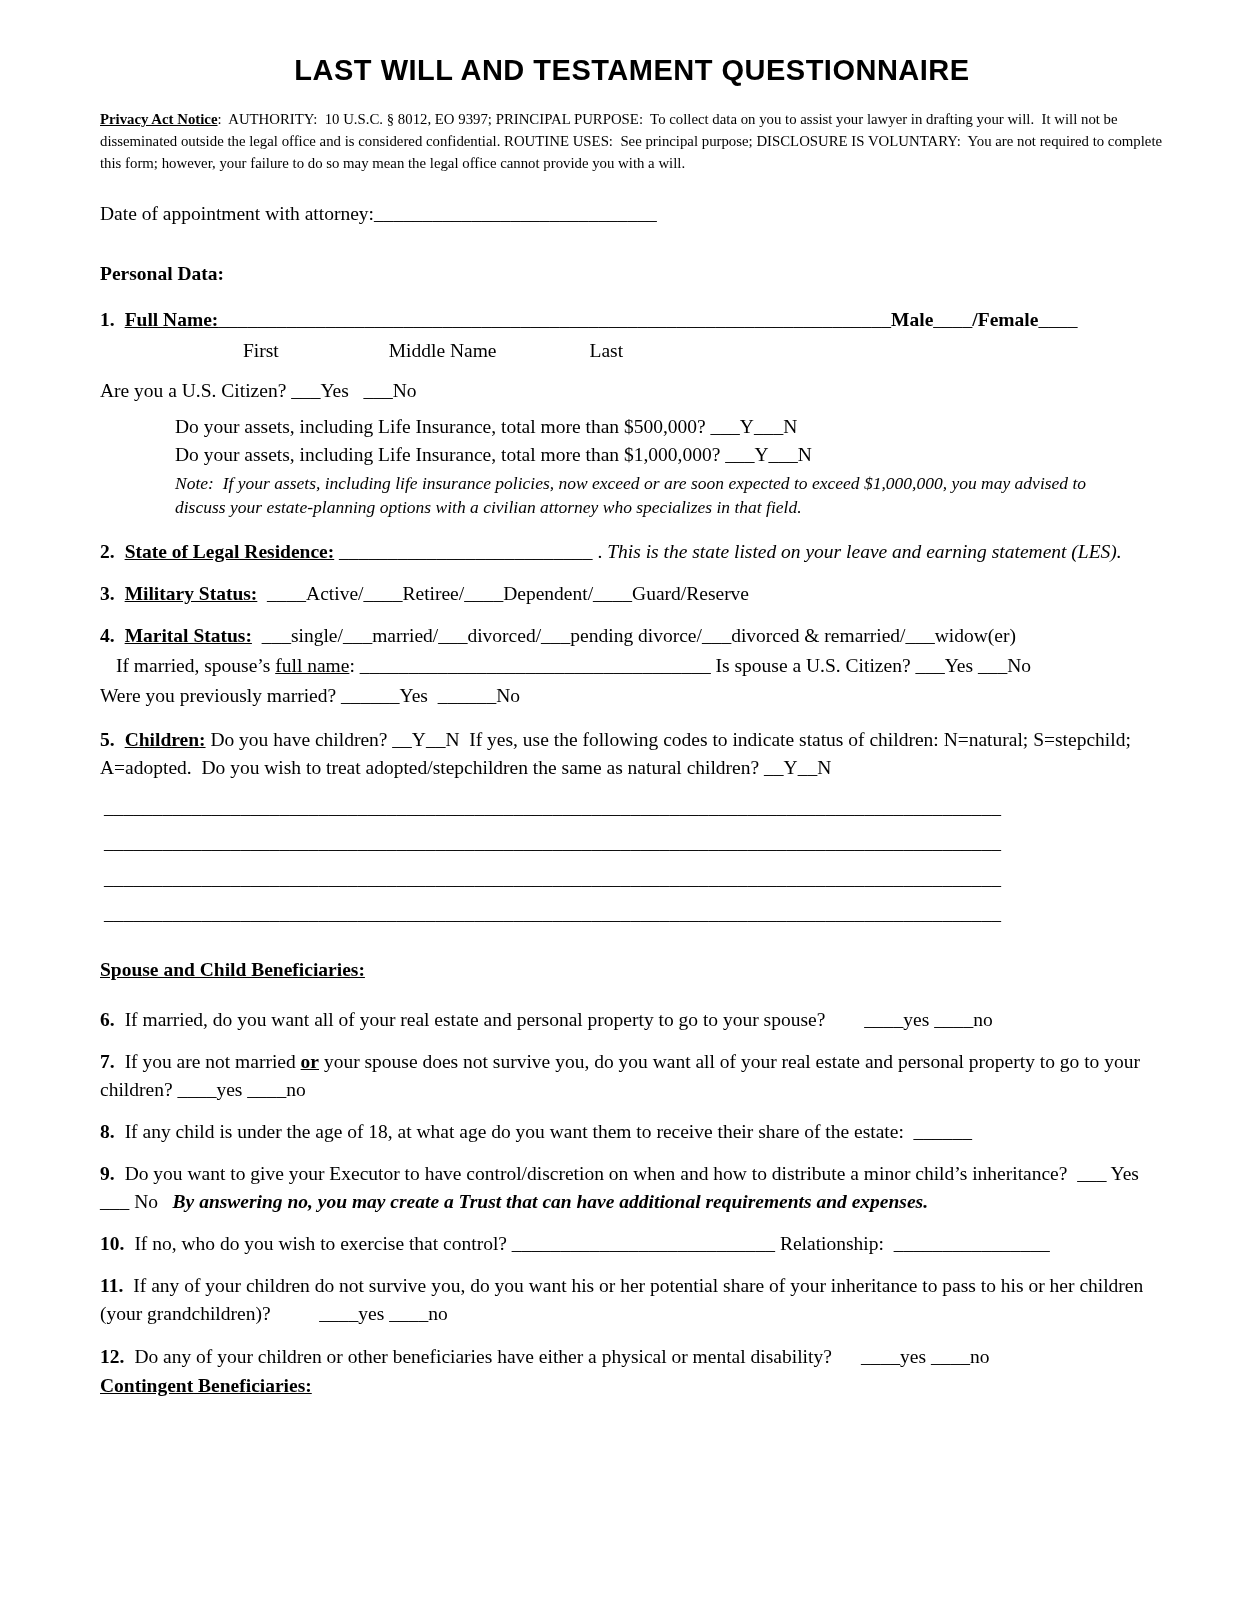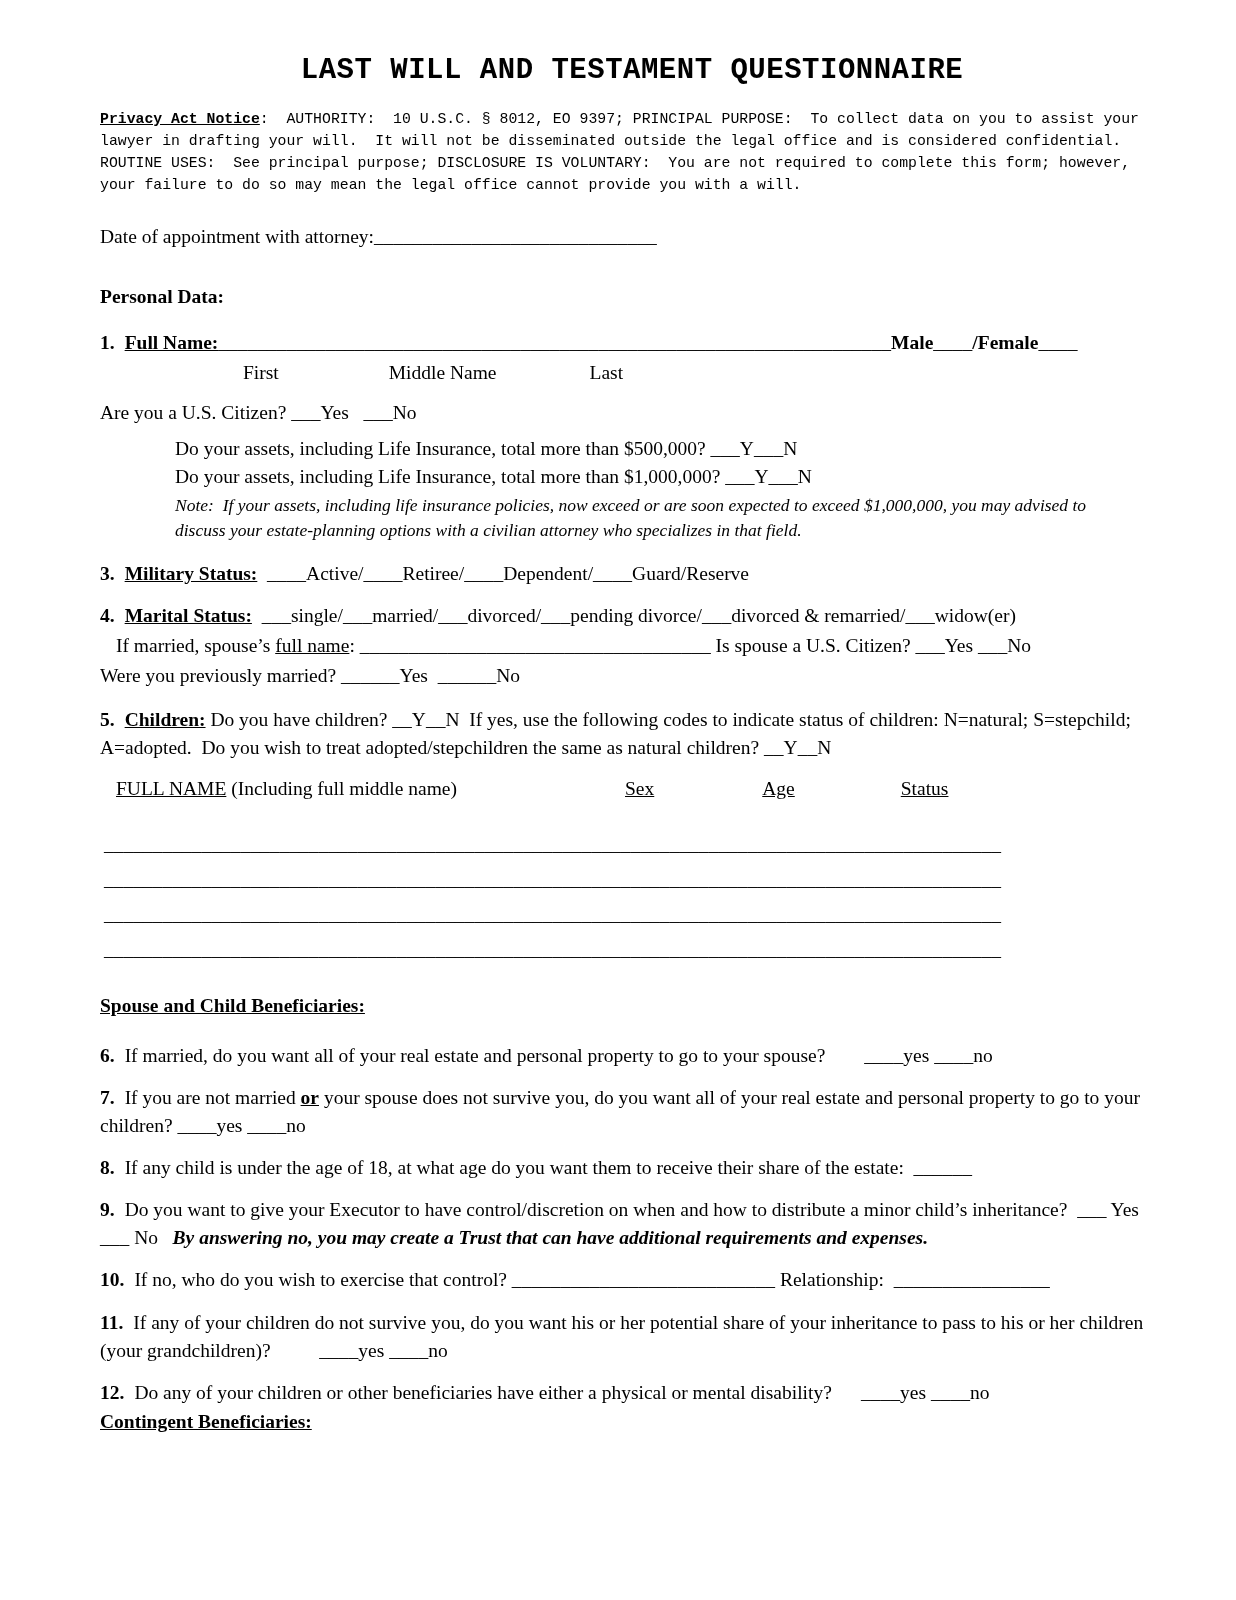--- a/index.html
+++ b/index.html
@@ -16,29 +16,29 @@
 
   [data-bind] { white-space: pre-wrap; }
   .nowrap, .nowrap [data-bind] { white-space: pre; }
 
   .b { font-weight: bold; }
   .u { text-decoration: underline; }
   .i { font-style: italic; }
   .bi { font-weight: bold; font-style: italic; }
 
   .title {
-    font-family: Liberation Mono, monospace;
+    font-family: Liberation Sans, sans-serif;
     font-weight: bold;
     font-size: 29px;
     text-align: center;
     letter-spacing: 0.5px;
     margin-bottom: 16px;
   }
   .privacy {
-    font-family: Liberation Mono, monospace;
+    font-family: Liberation Serif, serif;
     font-size: 14.8px;
     line-height: 1.5;
     margin-bottom: 26px;
   }
   .appt { margin-bottom: 32px; }
   .ph { margin-bottom: 18px; }
 
   .num { margin-right: 10px; }
 
   .q1 { margin-bottom: 2px; }
@@ -89,32 +89,32 @@
 
 
   <p class="cit" data-bind="citizen">Are you a U.S. Citizen? ___Yes   ___No</p>
 
   <div class="assets">
     <p data-bind="assets.line1">Do your assets, including Life Insurance, total more than $500,000? ___Y___N</p>
     <p data-bind="assets.line2">Do your assets, including Life Insurance, total more than $1,000,000? ___Y___N</p>
     <p class="i note" data-bind="assets.note">Note:  If your assets, including life insurance policies, now exceed or are soon expected to exceed $1,000,000, you may advised to discuss your estate-planning options with a civilian attorney who specializes in that field.</p>
   </div>
 
+  <p class="q2 nowrap"><span class="b num" data-bind="q2.number">2.</span><span class="b u" data-bind="q2.label">State of Legal Residence:</span><span data-bind="q2.blank"> __________________________ . </span><span class="i" data-bind="q2.note">This is the state listed on your leave and earning statement (LES).</span></p>
 
   <p class="q3"><span class="b num" data-bind="q3.number">3.</span><span class="b u" data-bind="q3.label">Military Status:</span><span data-bind="q3.options">  ____Active/____Retiree/____Dependent/____Guard/Reserve</span></p>
 
   <p class="q4"><span class="b num" data-bind="q4.number">4.</span><span class="b u" data-bind="q4.label">Marital Status:</span><span data-bind="q4.options">  ___single/___married/___divorced/___pending divorce/___divorced &amp; remarried/___widow(er)</span></p>
 
   <p class="spouse"><span data-bind="q4.spouse_prefix">If married, spouse’s </span><span class="u" data-bind="q4.spouse_fullname">full name</span><span data-bind="q4.spouse_rest">: ____________________________________ Is spouse a U.S. Citizen? ___Yes ___No</span></p>
 
   <p class="prev" data-bind="q4.previous">Were you previously married? ______Yes  ______No</p>
 
   <p class="q5p"><span class="b num" data-bind="q5.number">5.</span><span class="b u" data-bind="q5.label">Children:</span><span data-bind="q5.text"> Do you have children? __Y__N  If yes, use the following codes to indicate status of children: N=natural; S=stepchild; A=adopted.  Do you wish to treat adopted/stepchildren the same as natural children? __Y__N</span></p>
 
-  <p class="chead"><span class="u" data-bind="q5.col_fullname">FULL NAME</span><span data-bind="q5.col_fullname_note"> (Including full middle name)</span><span class="u gap1" data-bind="q5.col_sex">Sex</span><span class="u gap2" data-bind="q5.col_age">Age</span><span class="u gap3" data-bind="q5.col_status">Status</span></p>
 
   <div class="child-line" data-bind="q5.blank_line">____________________________________________________________________________________________</div>
   <div class="child-line" data-bind="q5.blank_line">____________________________________________________________________________________________</div>
   <div class="child-line" data-bind="q5.blank_line">____________________________________________________________________________________________</div>
   <div class="child-line" data-bind="q5.blank_line">____________________________________________________________________________________________</div>
 
   <p class="benef b u" data-bind="beneficiaries_heading">Spouse and Child Beneficiaries:</p>
 
   <p class="item"><span class="b num" data-bind="q6.number">6.</span><span data-bind="q6.text">If married, do you want all of your real estate and personal property to go to your spouse?        ____yes ____no</span></p>
 

